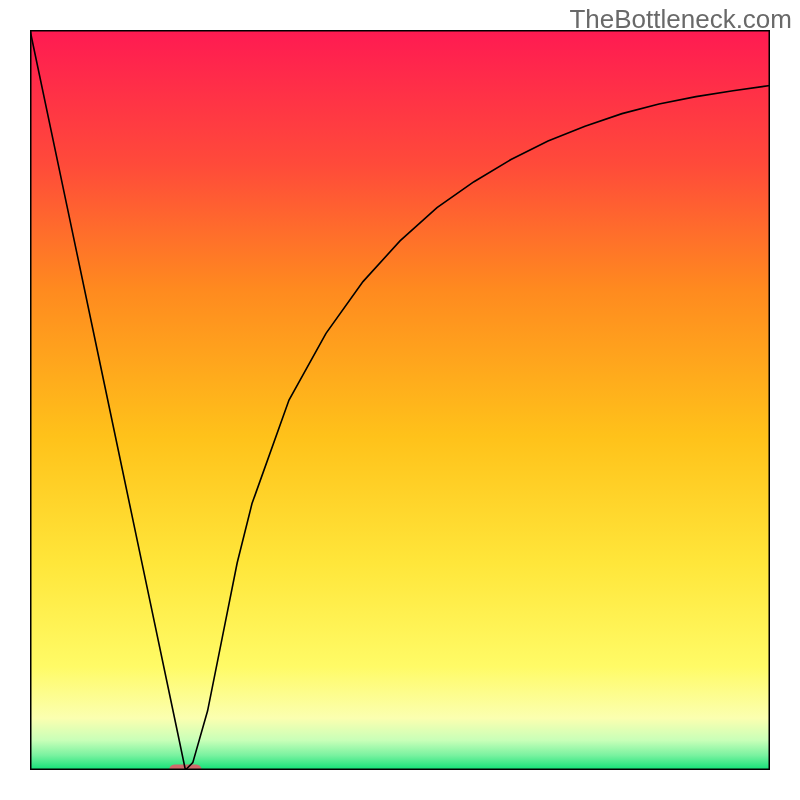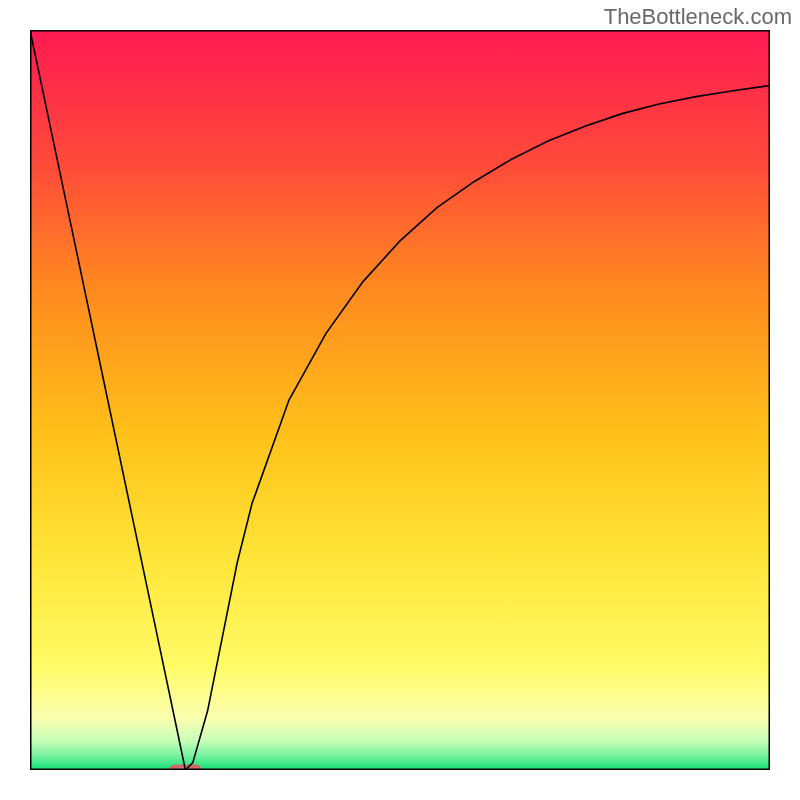--- a/index.html
+++ b/index.html
@@ -22,21 +22,21 @@
     left: 30px;
     top: 30px;
     width: 740px;
     height: 740px;
     box-sizing: border-box;
   }
   .watermark {
     position: absolute;
     top: 4px;
     right: 8px;
-    font-size: 22px;
+    font-size: 26px;
     font-weight: 400;
     color: #696969;
     letter-spacing: 0px;
     font-family: Arial, Helvetica, sans-serif;
   }
   svg { display: block; }
 </style>
 </head>
 <body>
 

